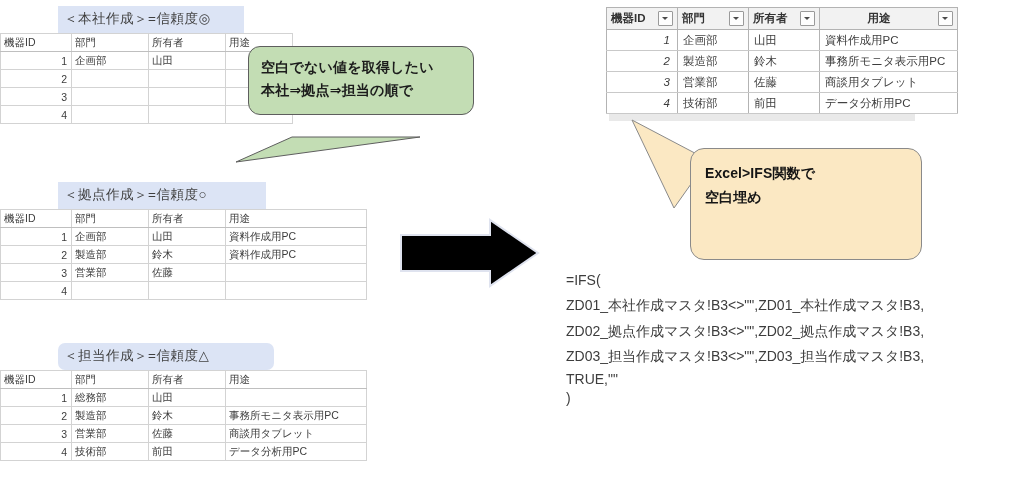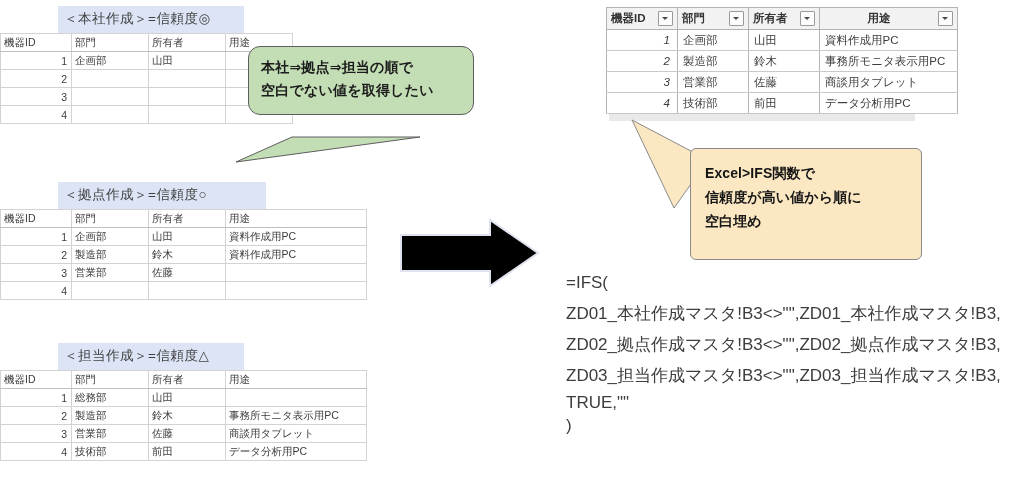--- a/index.html
+++ b/index.html
@@ -69,21 +69,21 @@
     position:absolute;left:180px;top:110px;width:300px;height:64px;
     overflow:visible;
   }
 
   
   .callout-orange{
     position:absolute;
     left:690px;top:148px;width:232px;height:112px;
     background:#fbe8c3;
     border:1px solid #8a8a8a;
-    border-radius:6px;
+    border-radius:14px;
     box-sizing:border-box;
     padding:12px 10px 0 14px;
     font-size:14px;
     font-weight:bold;
     color:#151515;
     line-height:1.72;
     letter-spacing:.1px;
   }
   .callout-orange-tail{
     position:absolute;left:616px;top:112px;width:130px;height:110px;
@@ -141,21 +141,21 @@
   .rcolC{width:60px;}
   .rcolD{width:127px;}
   .result-shadow{
     position:absolute;left:609px;top:10px;width:306px;height:111px;
     background:#e9e9e9;z-index:-1;
   }
 
   
   .formula{
     position:absolute;left:566px;top:268px;width:452px;
-    font-size:17px;
+    font-size:14px;
     color:#3d3d3d;
     line-height:1.82;
     white-space:nowrap;
   }
   .formula div{white-space:nowrap;}
   .formula .tight{line-height:1.35;}
 </style>
 </head>
 <body>
 
@@ -231,21 +231,21 @@
         <td class="colA num">4</td>
         <td class="colB"></td>
         <td class="colC"></td>
         <td class="colD-wide"></td>
       </tr>
     </tbody>
       </table>
   </div>
 
   <div class="src-block" style="left:0px;top:343px;">
-    <div class="src-title" style="margin-left:58px;width:186px;box-sizing:border-box;">＜担当作成＞=信頼度△</div>
+    <div class="src-title" style="margin-left:58px;width:216px;box-sizing:border-box;border-radius:7px;">＜担当作成＞=信頼度△</div>
     <table class="xl">
       <tbody>
           <tr>
         <th class="colA">機器ID</th>
         <th class="colB">部門</th>
         <th class="colC">所有者</th>
         <th class="colD-wide">用途</th>
       </tr>
       <tr>
         <td class="colA num">1</td>
@@ -273,22 +273,22 @@
       </tr>
     </tbody>
       </table>
   </div>
 
   <svg class="callout-green-tail" viewBox="0 0 300 64">
     <polygon points="56,52 240,27 112,27" fill="#c3ddb4" stroke="#5e5e5e" stroke-width="1"></polygon>
   </svg>
 
   <div class="callout-green">
+    <div>空白でない値を取得したい</div>
     <div>本社⇒拠点⇒担当の順で</div>
-    <div>空白でない値を取得したい</div>
   </div>
 
   <svg class="big-arrow" viewBox="0 0 150 82">
     <polygon points="5,23 94,23 94,8 142,41 94,74 94,59 5,59" fill="#000000" stroke="#dfe3ef" stroke-width="2"></polygon>
   </svg>
 
   <div class="result-shadow"></div>
   <div class="result-wrap">
     <table class="xlf">
       <tbody>
@@ -345,21 +345,20 @@
     </tbody>
       </table>
   </div>
 
   <svg class="callout-orange-tail" viewBox="0 0 130 110">
     <polygon points="16,8 92,48 58,96" fill="#fbe8c3" stroke="#8a8a8a" stroke-width="1"></polygon>
   </svg>
 
   <div class="callout-orange">
     <div>Excel&gt;IFS関数で</div>
-    <div>信頼度が高い値から順に</div>
     <div>空白埋め</div>
   </div>
 
   <div class="formula">
     <div>=IFS(</div>
     <div>ZD01_本社作成マスタ!B3&lt;&gt;"",ZD01_本社作成マスタ!B3,</div>
     <div>ZD02_拠点作成マスタ!B3&lt;&gt;"",ZD02_拠点作成マスタ!B3,</div>
     <div>ZD03_担当作成マスタ!B3&lt;&gt;"",ZD03_担当作成マスタ!B3,</div>
     <div class="tight">TRUE,""</div>
     <div class="tight">)</div>

